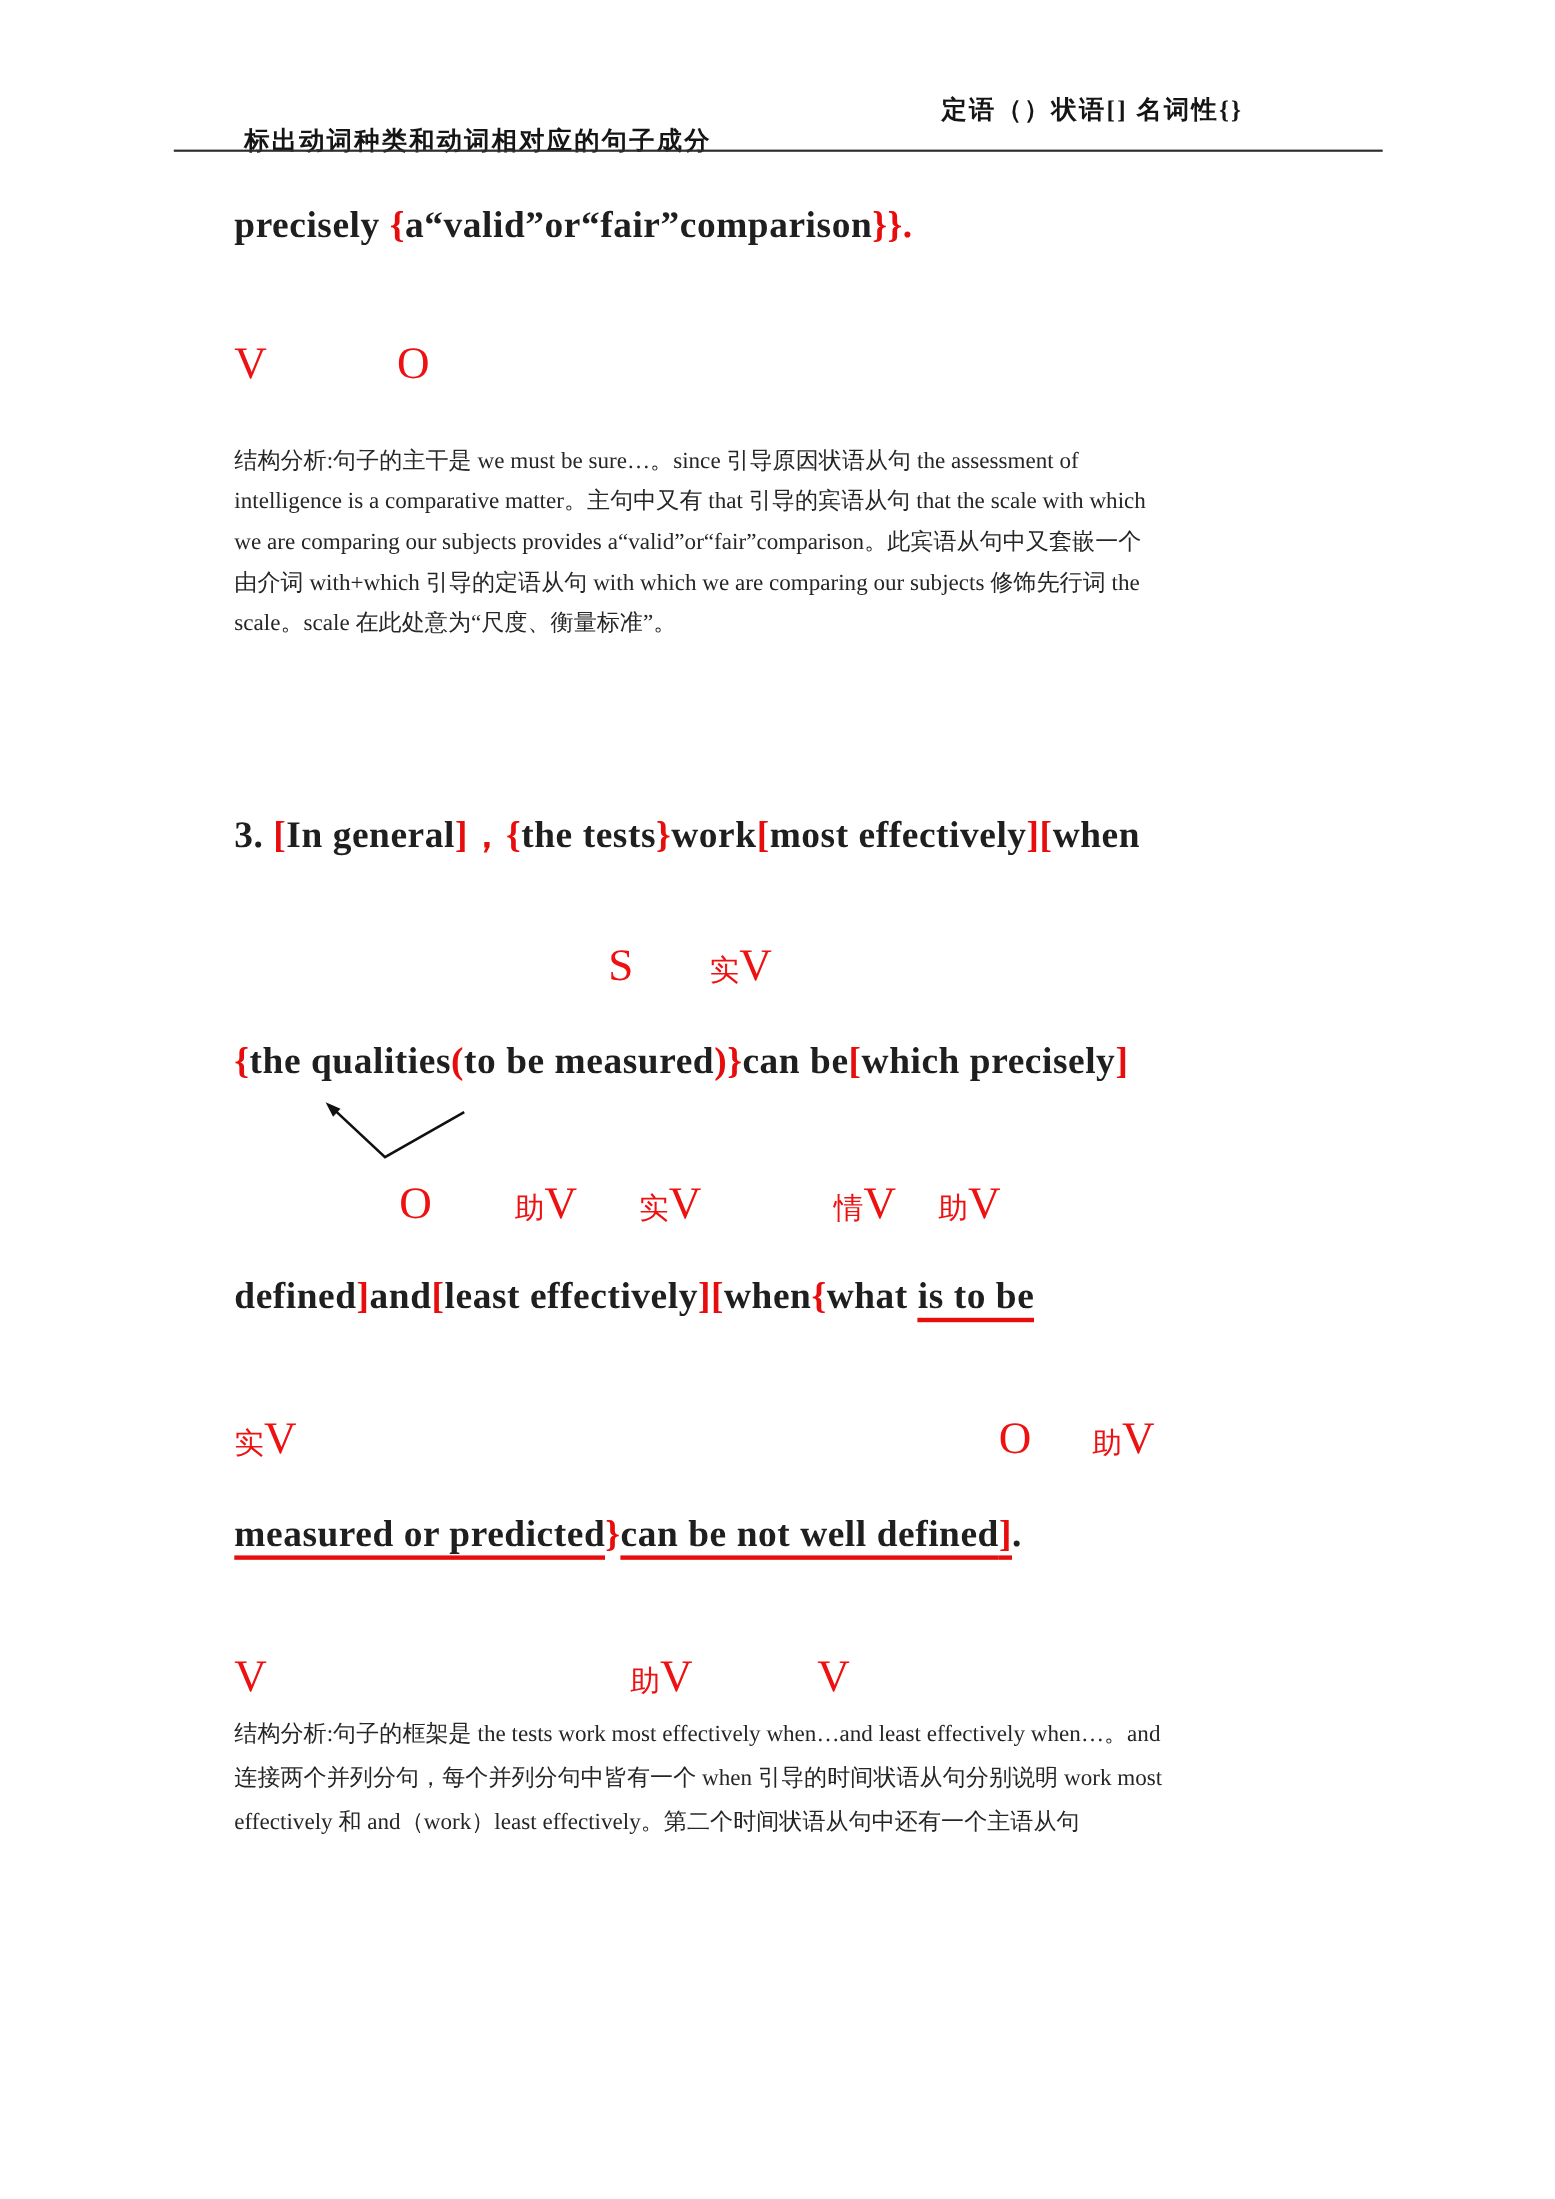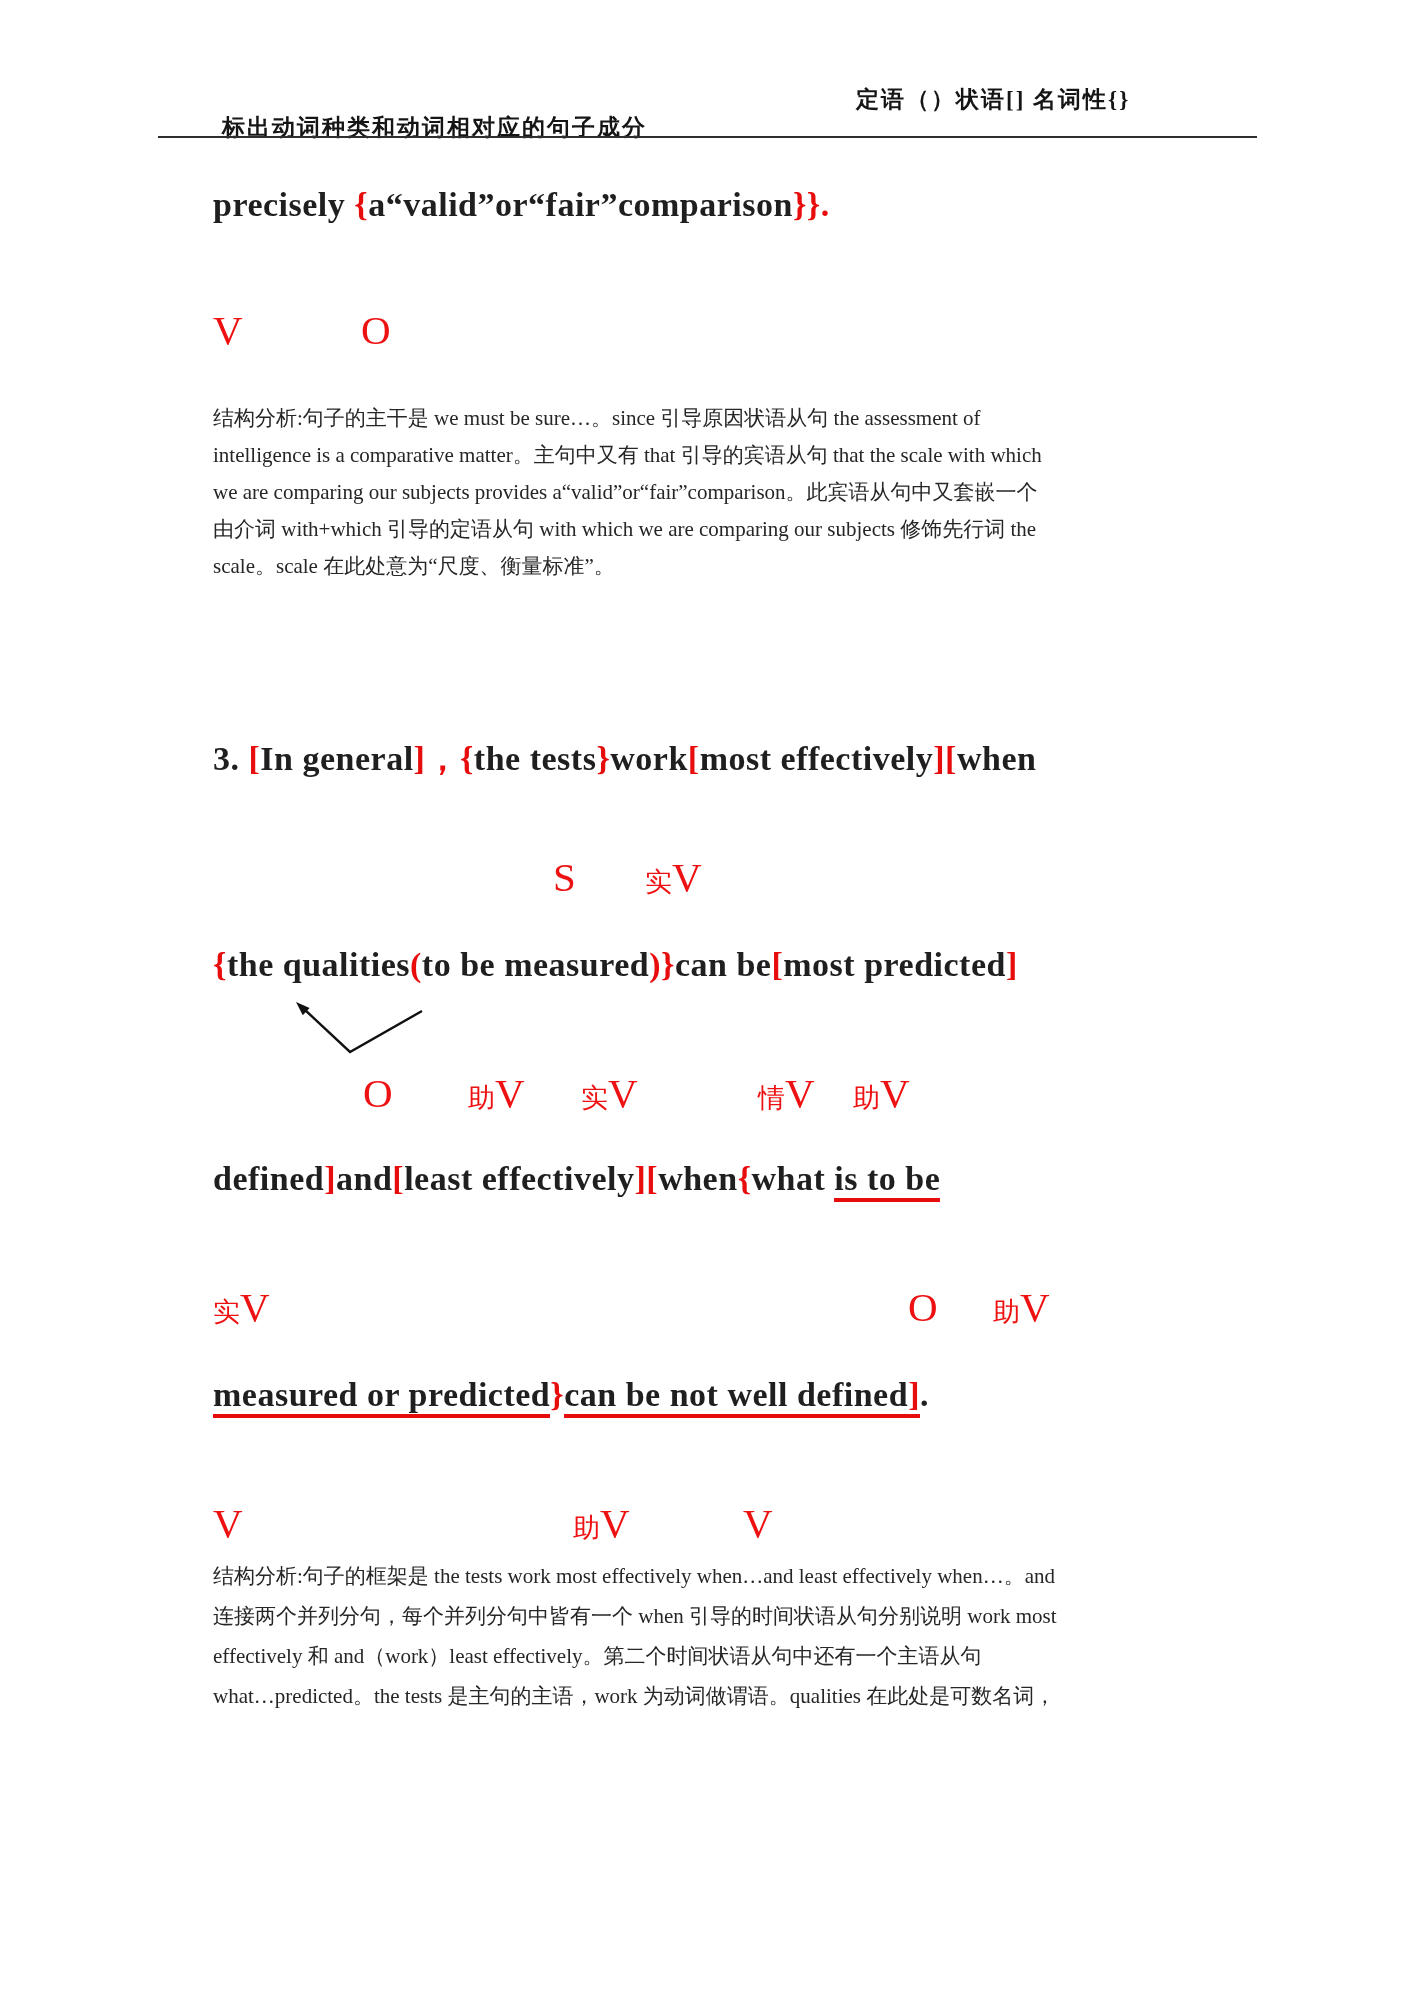--- a/index.html
+++ b/index.html
@@ -64,21 +64,21 @@
     <div class="line">scale。scale 在此处意为“尺度、衡量标准”。</div>
   </div>
 
   <div class="heading" style="top:736px"><span class="seg-black">3. </span><span class="seg-red">[</span><span class="seg-black">In general</span><span class="seg-red">]</span><span class="seg-red">，</span><span class="seg-red">{</span><span class="seg-black">the tests</span><span class="seg-red">}</span><span class="seg-black">work</span><span class="seg-red">[</span><span class="seg-black">most effectively</span><span class="seg-red">][</span><span class="seg-black">when</span></div>
 
   <div class="label-row" style="top:842px">
     <span class="ann" style="left:340px"><span class="cn"></span><span class="big">S</span></span>
     <span class="ann" style="left:432px"><span class="cn">实</span><span class="big">V</span></span>
   </div>
 
-  <div class="heading" style="top:946px"><span class="seg-red">{</span><span class="seg-black">the qualities</span><span class="seg-red">(</span><span class="seg-black">to be measured</span><span class="seg-red">)</span><span class="seg-red">}</span><span class="seg-black">can be</span><span class="seg-red">[</span><span class="seg-black">most predicted</span><span class="seg-red">]</span></div>
+  <div class="heading" style="top:946px"><span class="seg-red">{</span><span class="seg-black">the qualities</span><span class="seg-red">(</span><span class="seg-black">to be measured</span><span class="seg-red">)</span><span class="seg-red">}</span><span class="seg-black">can be</span><span class="seg-red">[</span><span class="seg-black">which precisely</span><span class="seg-red">]</span></div>
 
   <div class="arrow-wrap">
     <svg width="150" height="62" viewBox="0 0 150 62" xmlns="http://www.w3.org/2000/svg">
       <path d="M16 11 L62 54 L134 13" fill="none" stroke="#111111" stroke-width="2.4"></path>
       <polygon points="8,4 21.6,9.9 14.8,17.2" fill="#111111"></polygon>
     </svg>
   </div>
 
   <div class="label-row" style="top:1058px">
     <span class="ann" style="left:150px"><span class="cn"></span><span class="big">O</span></span>
@@ -101,17 +101,16 @@
   <div class="label-row" style="top:1488px">
     <span class="ann" style="left:0px"><span class="cn"></span><span class="big">V</span></span>
     <span class="ann" style="left:360px"><span class="cn">助</span><span class="big">V</span></span>
     <span class="ann" style="left:530px"><span class="cn"></span><span class="big">V</span></span>
   </div>
 
   <div class="para para-2" style="top:1556px">
     <div class="line">结构分析:句子的框架是 the tests work most effectively when…and least effectively when…。and</div>
     <div class="line">连接两个并列分句，每个并列分句中皆有一个 when 引导的时间状语从句分别说明 work most</div>
     <div class="line">effectively 和 and（work）least effectively。第二个时间状语从句中还有一个主语从句</div>
-    <div class="line">what…predicted。the tests 是主句的主语，work 为动词做谓语。qualities 在此处是可数名词，</div>
   </div>
 
 
 </div>
 
 </body></html>

